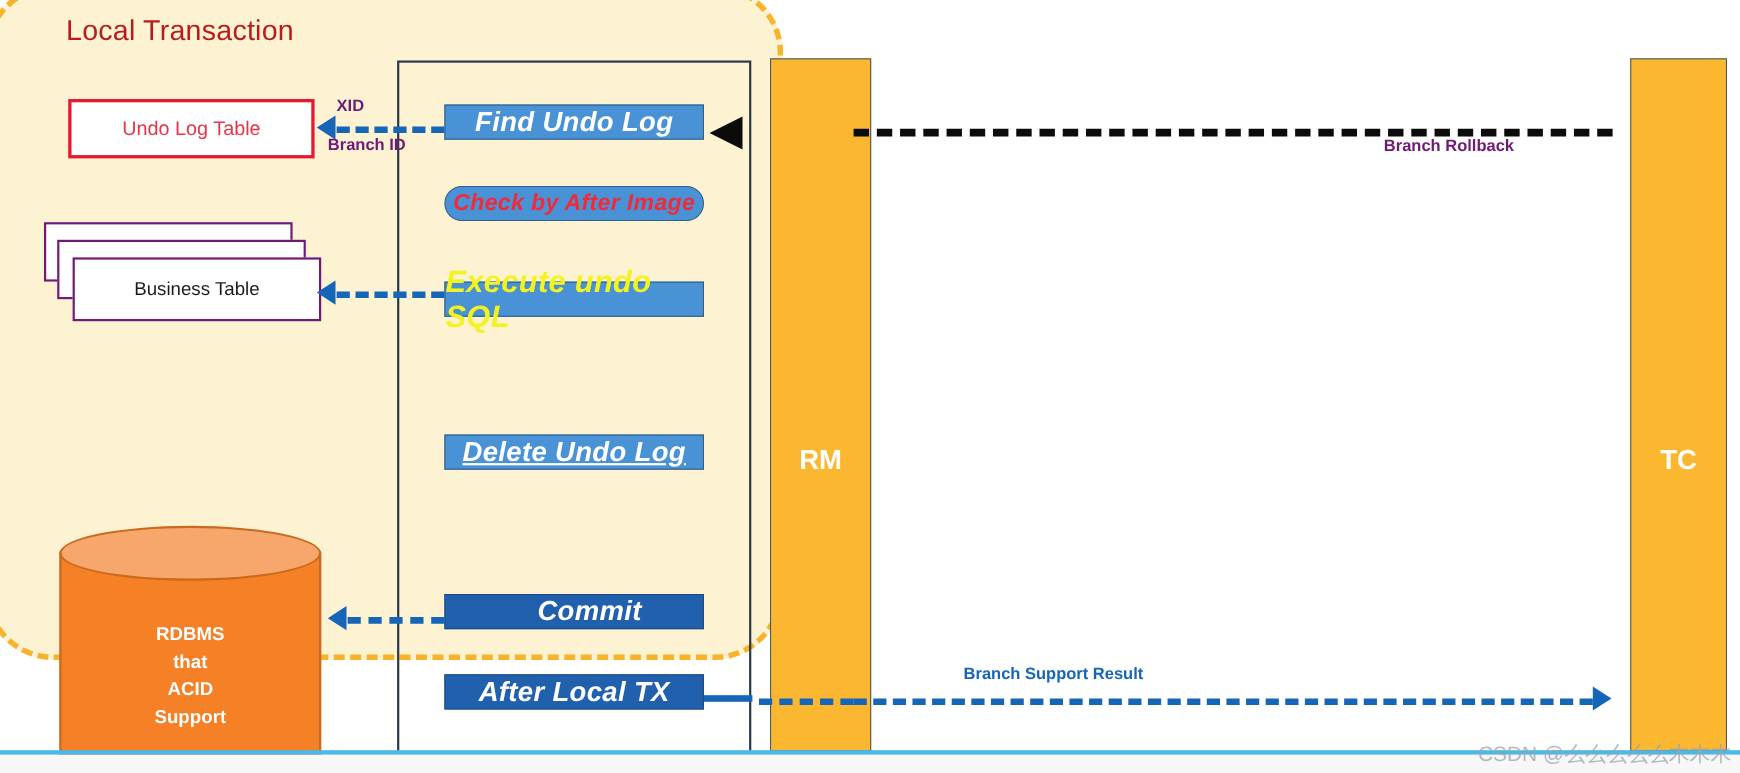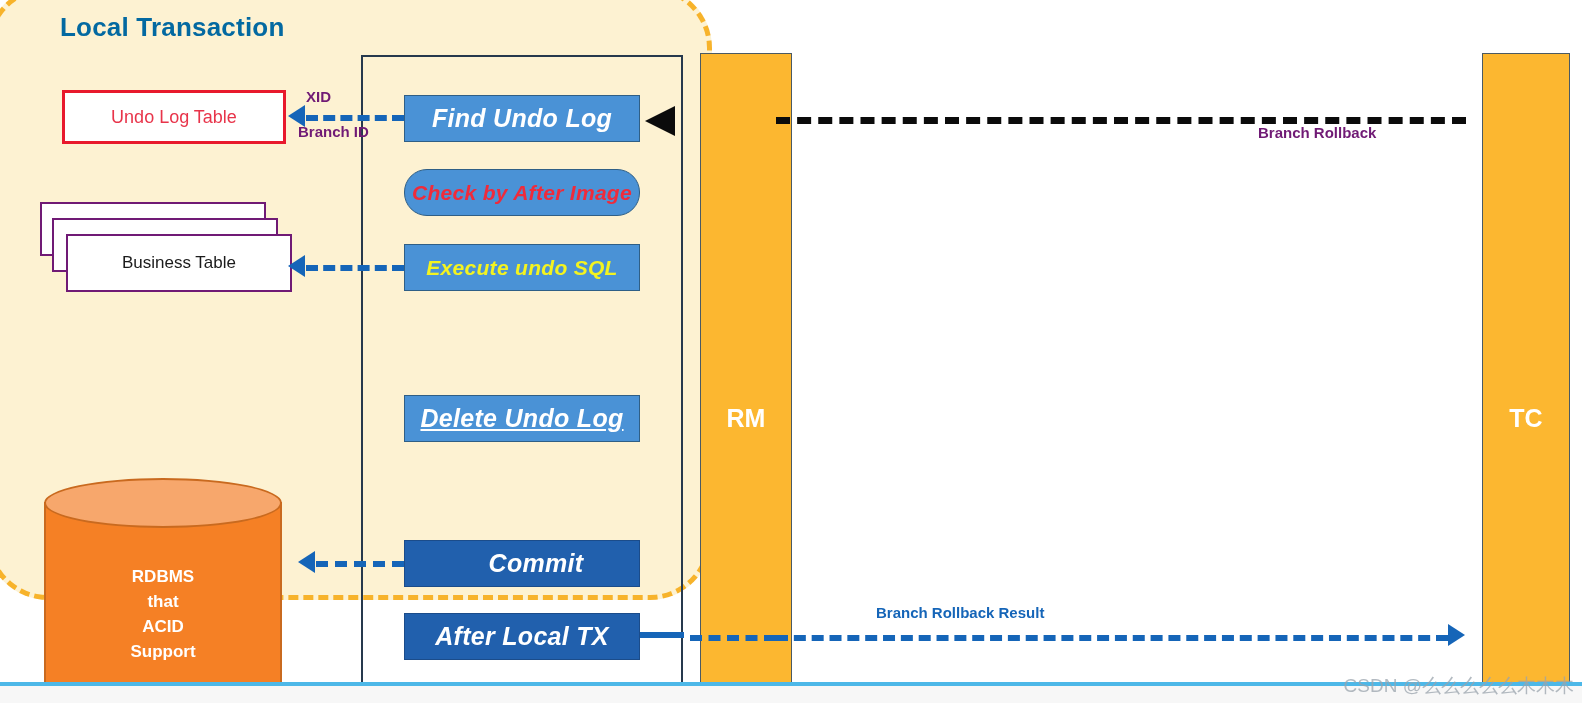--- a/index.html
+++ b/index.html
@@ -28,22 +28,22 @@
     background: #fdf2d2;
     border: 5px dashed #f7b32b;
     border-radius: 62px;
     box-sizing: border-box;
   }
   .lt-title {
     position: absolute;
     left: 60px;
     top: 12px;
     font-size: 26px;
-    font-weight: bold;
-    color: #0369a1;
+    font-weight: normal;
+    color: #b91c1c;
     letter-spacing: .2px;
   }
 
   
   .undo-log-table {
     position: absolute;
     left: 62px;
     top: 90px;
     width: 224px;
     height: 54px;
@@ -71,21 +71,21 @@
   .biz-card.c2 { left: 12px; top: 16px; }
   .biz-card.c3 {
     left: 26px; top: 32px; width: 226px; height: 58px;
     display: flex; align-items: center; justify-content: center;
     color: #1b1b1b; font-size: 17px;
   }
 
   
   .cylinder {
     position: absolute;
-    left: 44px;
+    left: 54px;
     top: 478px;
     width: 260px;
     height: 225px;
   }
   .cyl-body {
     position: absolute; left: 0; top: 24px;
     width: 238px; height: 201px;
     background: #f58025;
     border-left: 2px solid #c96a1f;
     border-right: 2px solid #c96a1f;
@@ -115,34 +115,34 @@
     border: 2px solid #26394d;
     box-sizing: border-box;
     background: transparent;
   }
 
   
   .step {
     position: absolute;
     left: 404px;
     width: 236px;
-    height: 47px;
+    height: 32px;
     box-sizing: border-box;
     display: flex;
     align-items: center;
     justify-content: center;
     font-style: italic;
     font-weight: bold;
     font-size: 25px;
     letter-spacing: .3px;
   }
   .step.light { background: #4a92d6; border: 1px solid #2f5f86; color: #ffffff; }
   .step.dark  { background: #2160ad; border: 1px solid #1b4c8a; color: #ffffff; }
   .step.redtx  { color: #ef2b3b; font-size: 21px; border-radius: 23px; }
-  .step.yellowtx { color: #f3f320; font-size: 21px; }
+  .step.yellowtx { color: #f3f320; font-size: 28px; margin-top: 12px; }
 
   .step-find    { top: 95px;  }
   .step-check   { top: 169px; }
   .step-execute { top: 244px; }
   .step-delete  { top: 395px; text-decoration: underline; }
   .step-commit  { top: 540px; padding-left: 28px; }
   .step-after   { top: 613px; }
 
   
   .bar {
@@ -304,19 +304,19 @@
 
   <div class="dash-h dash-black" style="left:776px; top:117px; width:690px;"></div>
   <div class="arrow arrow-left-black" style="left:645px; top:106px;"></div>
   <div class="solid-blue" style="left:676px; top:117px; width:0px;"></div>
   <div class="lbl" style="left:1258px; top:124px;">Branch Rollback</div>
 
   <div class="solid-blue" style="left:640px; top:632px; width:44px;"></div>
   <div class="dash-h dash-blue" style="left:690px; top:635px; width:86px;"></div>
   <div class="dash-h dash-blue" style="left:776px; top:635px; width:672px;"></div>
   <div class="arrow arrow-right-blue" style="left:1448px; top:624px;"></div>
-  <div class="lbl blue" style="left:876px; top:604px;">Branch Rollback Result</div>
+  <div class="lbl blue" style="left:876px; top:604px;">Branch Support Result</div>
 
   <div class="bottom-strip"></div>
   <div class="bottom-rule"></div>
   <div class="watermark">CSDN @么么么么么木木木</div>
 
 </div>
 
 </body></html>

